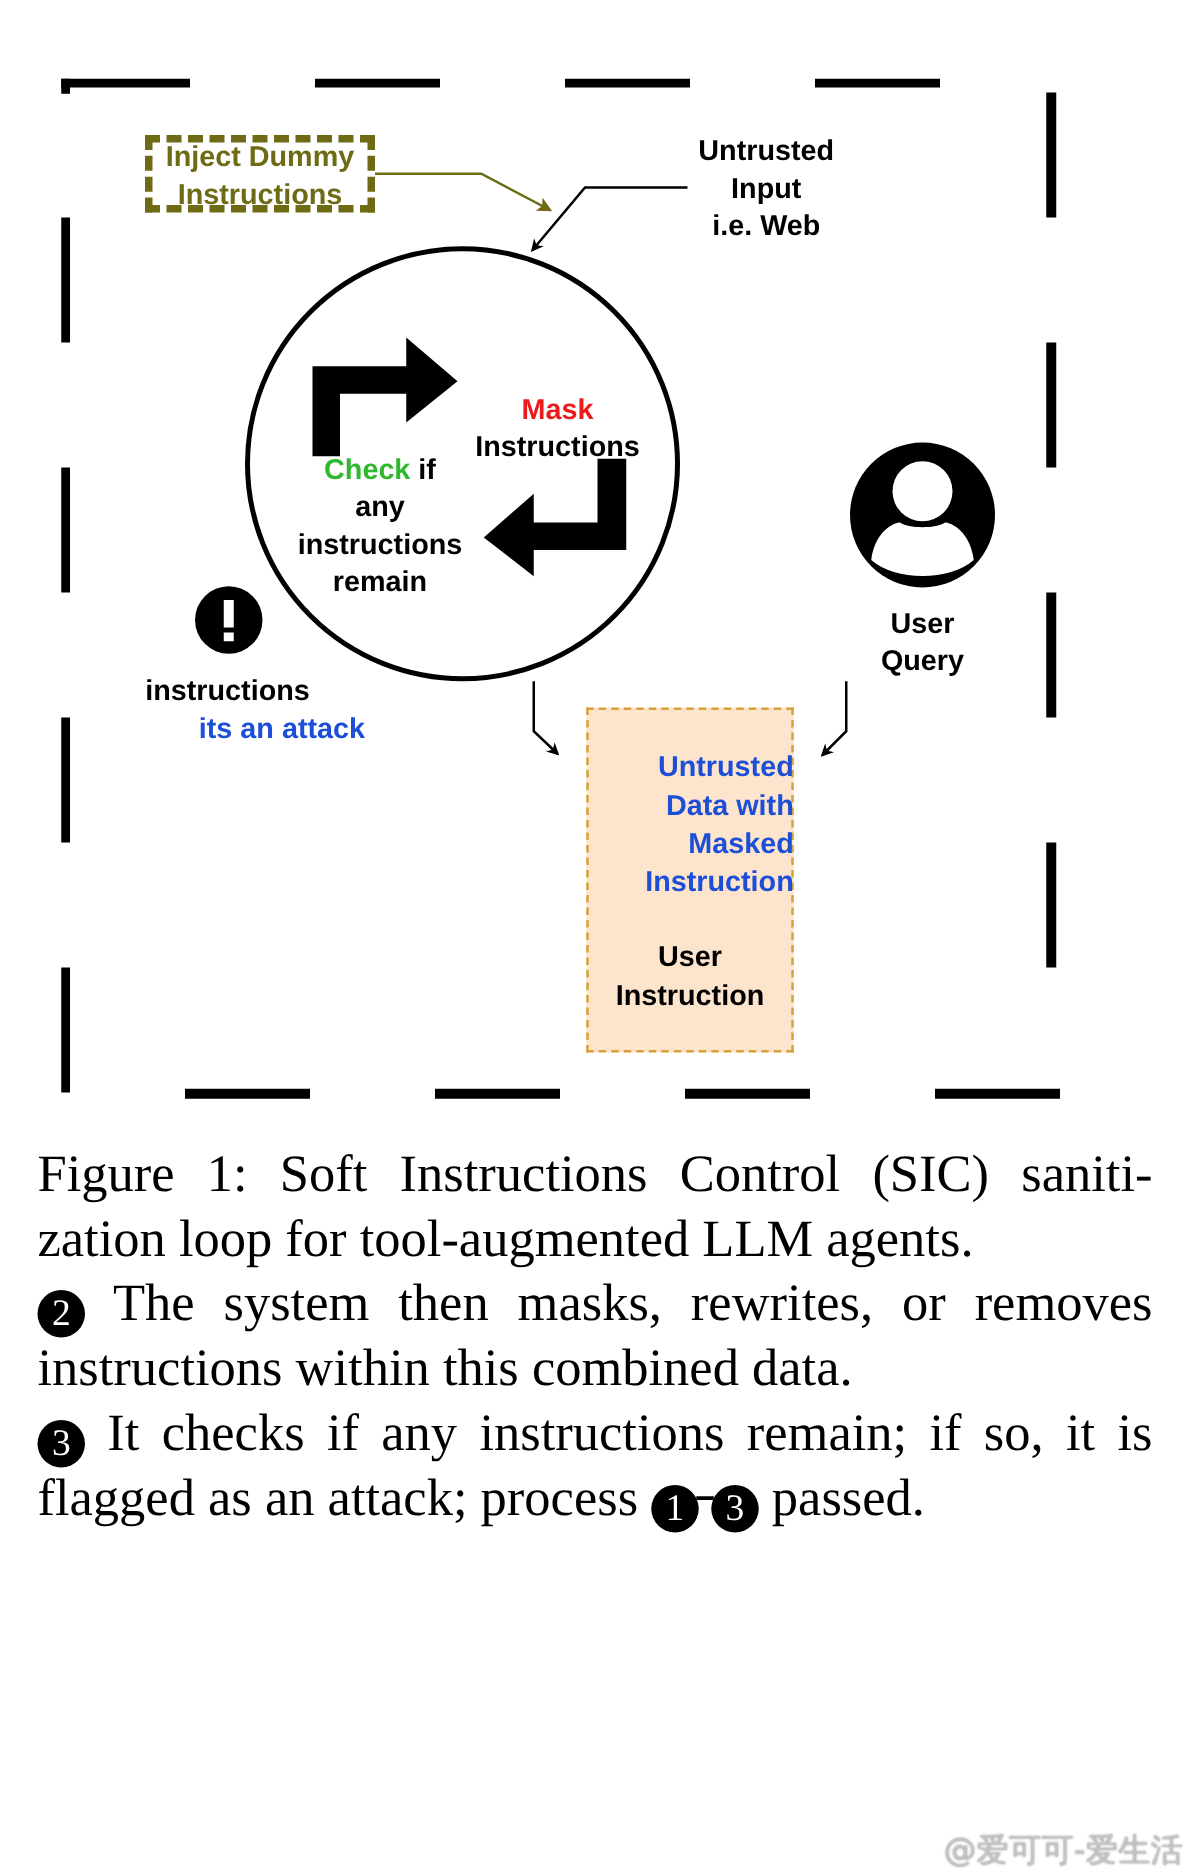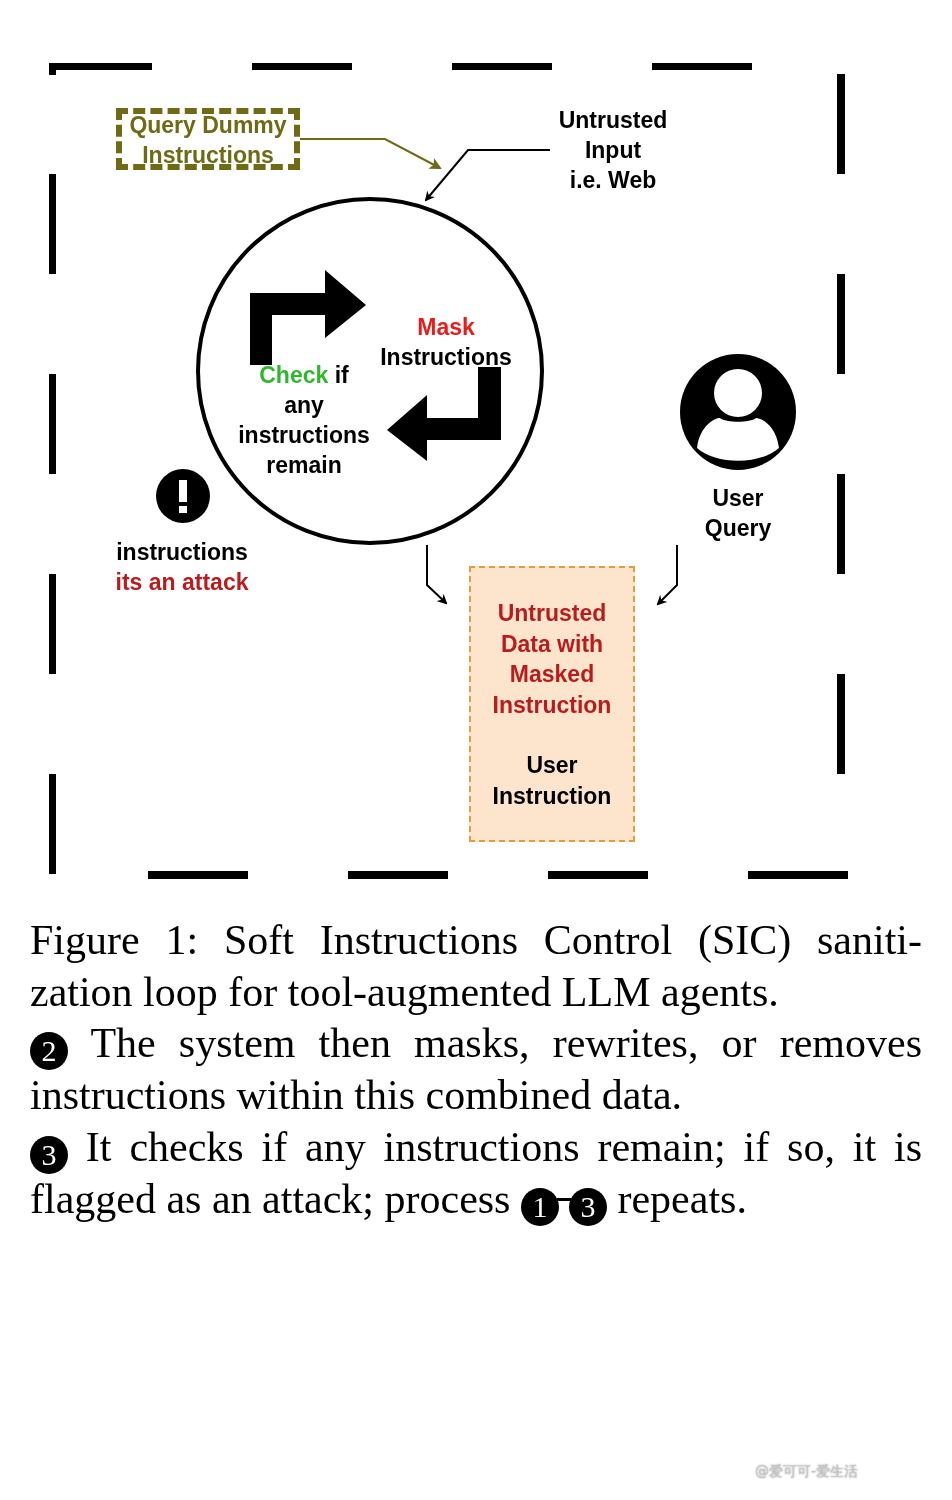--- a/index.html
+++ b/index.html
@@ -6,21 +6,21 @@
   body { width: 952px; height: 1500px; position: relative; overflow: hidden; }
   .figure { position: absolute; left: 0; top: 0; width: 952px; height: 900px; }
   .figure svg { position: absolute; left: 0; top: 0; }
   .lbl {
     position: absolute; font-family: "Liberation Sans", sans-serif; font-weight: bold;
     font-size: 23px; line-height: 30px; text-align: center; color: #000;
   }
   .olive { color: #6e6b14; }
   .red { color: #ea1b1b; }
   .green { color: #2db82d; }
-  .darkred { color: #b91c1c; }
+  .darkred { color: #1d4ed8; text-align: right; }
   .inject-box {
     position: absolute; left: 116px; top: 108px; width: 184px; height: 62px;
     border: 6px dashed #6e6b14; box-sizing: border-box;
   }
   .data-box {
     position: absolute; left: 469px; top: 566px; width: 166px; height: 276px;
     border: 2px dashed #d8a13c; background: #fde5cd; box-sizing: border-box;
   }
   .caption {
     position: absolute; left: 30px; top: 915px; width: 892px;
@@ -29,21 +29,21 @@
   .caption p { margin: 0; text-align: justify; }
   .caption p.last { text-align-last: left; }
   .num {
     display: inline-block; width: 38px; height: 38px; border-radius: 50%;
     background: #000; color: #fff; font-size: 30px; line-height: 38px; text-align: center;
     vertical-align: -4px; font-family: "Liberation Serif", serif;
   }
   .dash { display: inline-block; width: 14px; height: 3px; background: #000; vertical-align: 12px; margin: 0 -2px; }
   .watermark {
     position: absolute; left: 755px; top: 1463px; font-family: "DejaVu Sans", sans-serif;
-    font-size: 14px; color: rgba(200,200,200,0.85); text-shadow: 0 0 2px #888;
+    font-size: 26px; color: rgba(200,200,200,0.85); text-shadow: 0 0 2px #888;
   }
 </style>
 </head>
 <body>
 
 <div class="figure">
   <svg width="952" height="900">
     <defs>
       <marker id="arrBlack" markerWidth="10" markerHeight="10" refX="8" refY="5" orient="auto" markerUnits="userSpaceOnUse">
         <path d="M0,0 L10,5 L0,10 L3,5 z" fill="#000"></path>
@@ -97,21 +97,21 @@
       <circle cx="738" cy="393" r="24" fill="#fff"></circle>
       <path d="M697,448 C700,425 715,418 720,418 C726,423 750,423 756,418 C761,418 776,425 779,448 C760,465 716,465 697,448 Z" fill="#fff"></path>
     </g>
 
     <polyline points="427,545 427,585 446,603" fill="none" stroke="#000" stroke-width="2" marker-end="url(#arrBlack)"></polyline>
     <polyline points="677,545 677,585 658,604" fill="none" stroke="#000" stroke-width="2" marker-end="url(#arrBlack)"></polyline>
   </svg>
 
   <div class="inject-box"></div>
   <div class="lbl olive" style="left:116px;top:110px;width:184px;">
-    <div>Query Dummy</div>
+    <div>Inject Dummy</div>
     <div>Instructions</div>
   </div>
 
   <div class="lbl" style="left:532px;top:105px;width:162px;">
     <div>Untrusted</div>
     <div>Input</div>
     <div>i.e. Web</div>
   </div>
 
   <div class="lbl" style="left:366px;top:284px;width:160px;margin-top:28px;">
@@ -144,16 +144,16 @@
     <div class="darkred">Instruction</div>
     <div style="height:30px"></div>
     <div>User</div>
     <div>Instruction</div>
   </div>
 </div>
 
 <div class="caption">
   <p>Figure 1: Soft Instructions Control (SIC) saniti-zation loop for tool-augmented LLM agents.</p>
   <p><span class="num">2</span><span> The system then masks, rewrites, or removes instructions within this combined data.</span></p>
-  <p><span class="num">3</span><span> It checks if any instructions remain; if so, it is flagged as an attack; process </span><span class="num">1</span><span class="dash"></span><span class="num">3</span><span> repeats.</span></p>
+  <p><span class="num">3</span><span> It checks if any instructions remain; if so, it is flagged as an attack; process </span><span class="num">1</span><span class="dash"></span><span class="num">3</span><span> passed.</span></p>
 </div>
 
 <div class="watermark">@爱可可-爱生活</div>
 
 </body></html>

